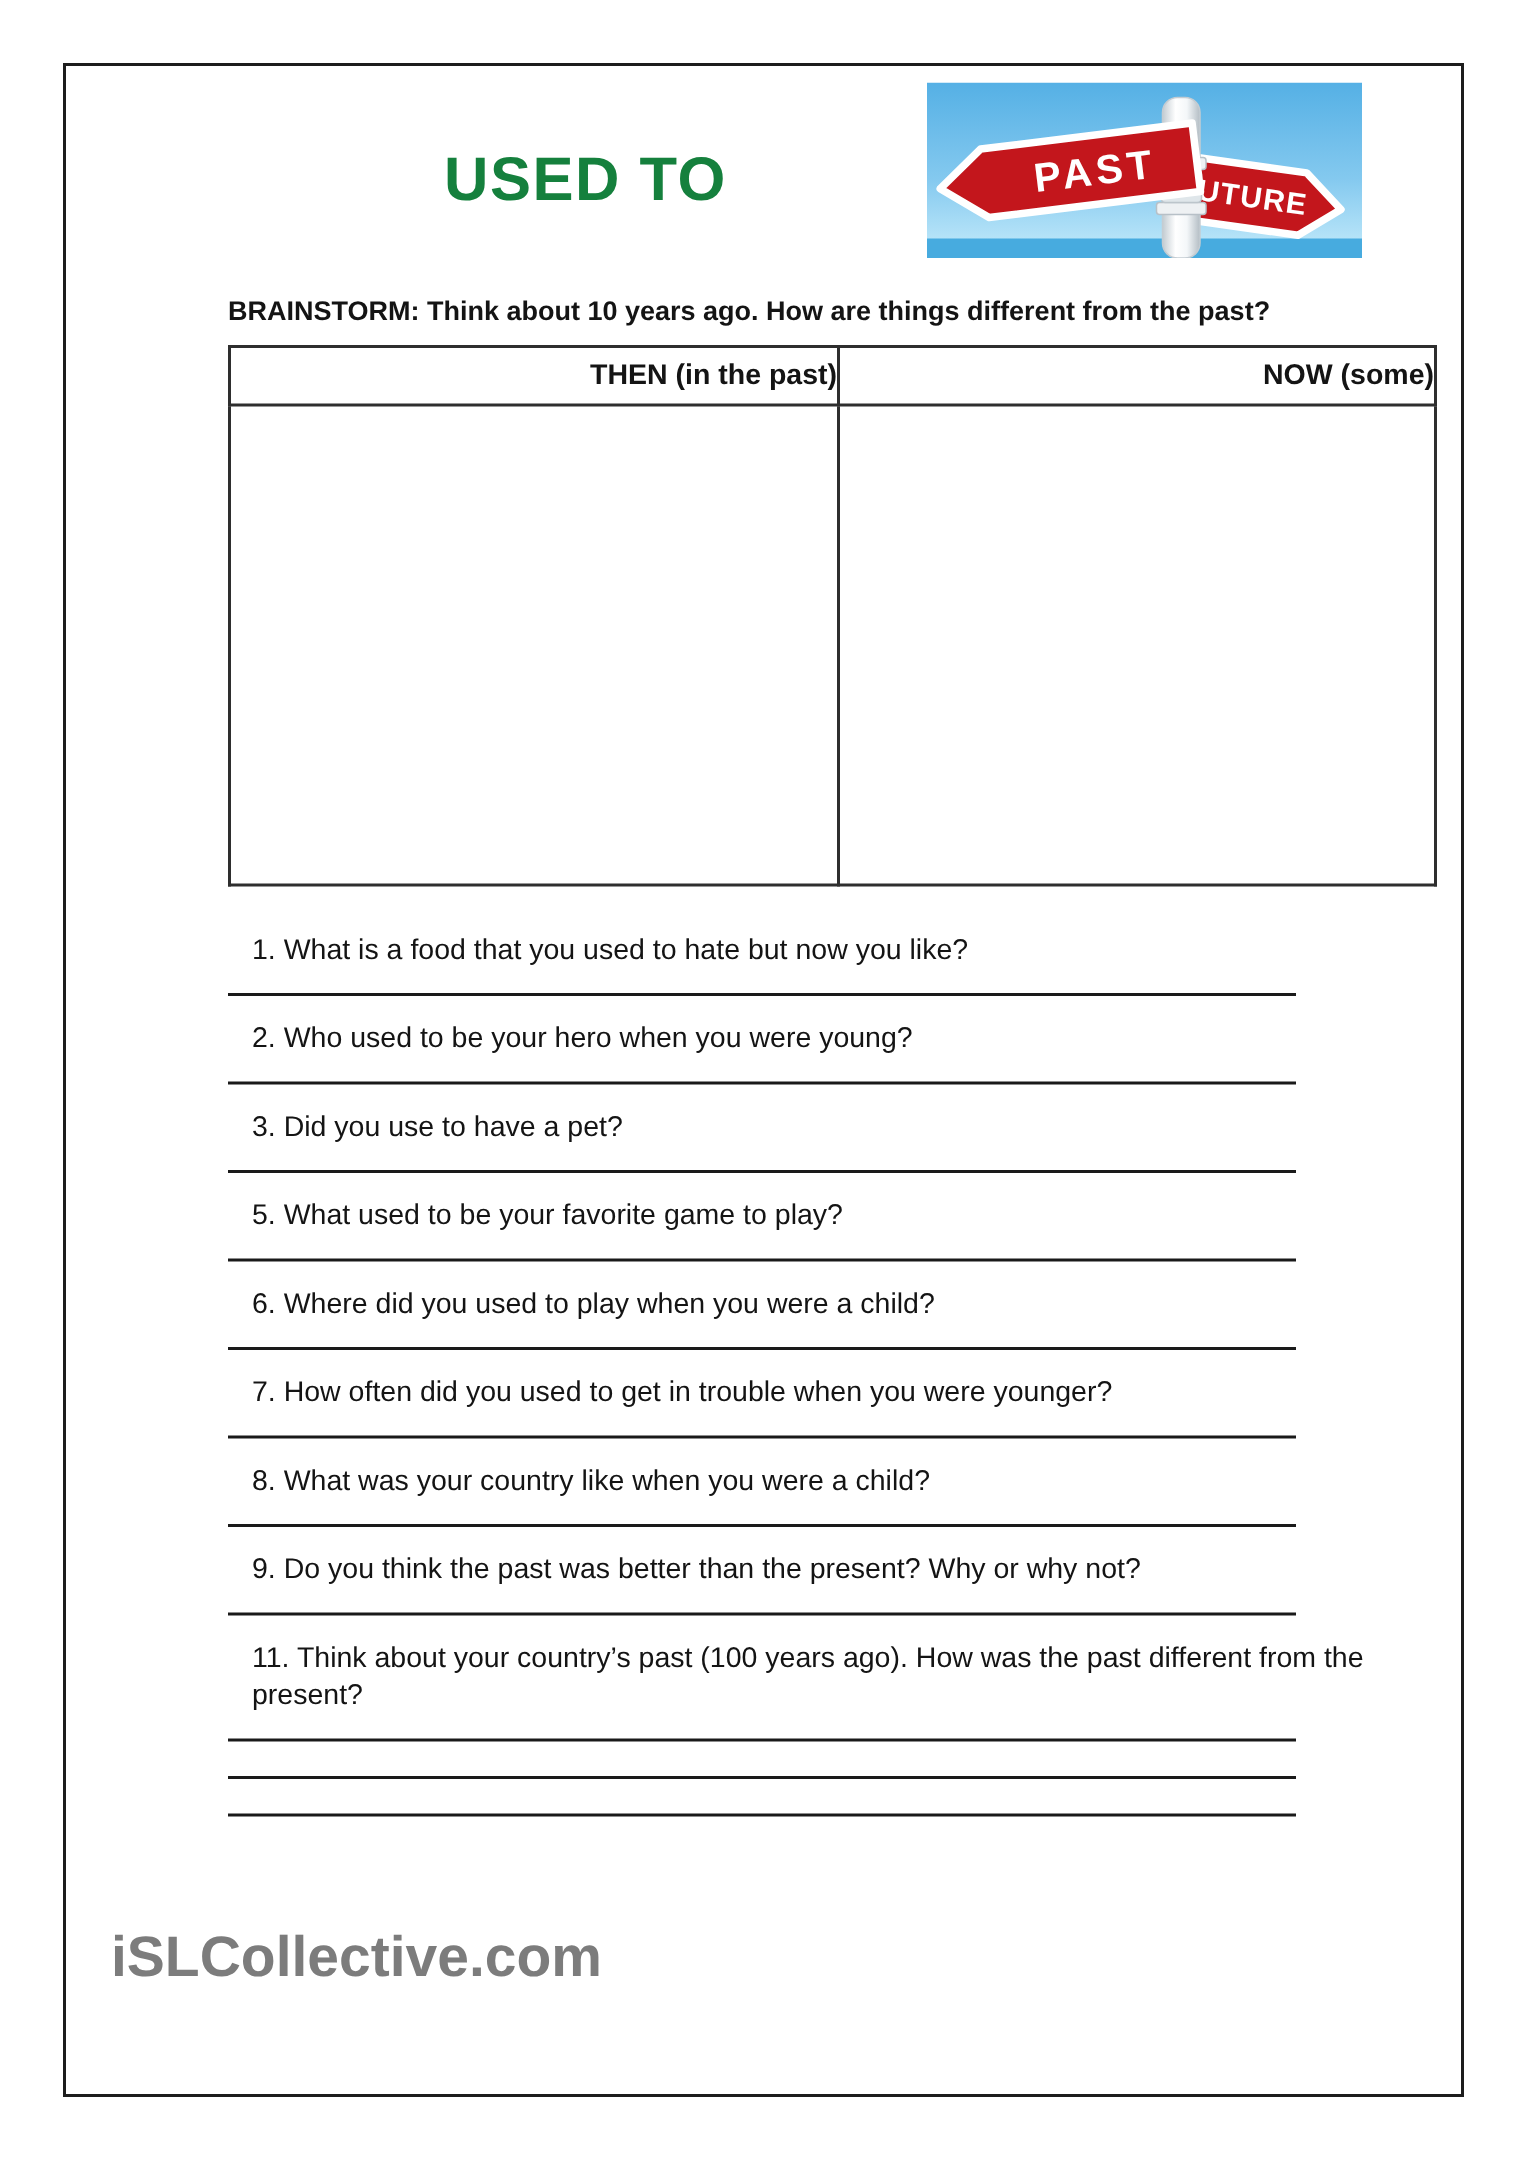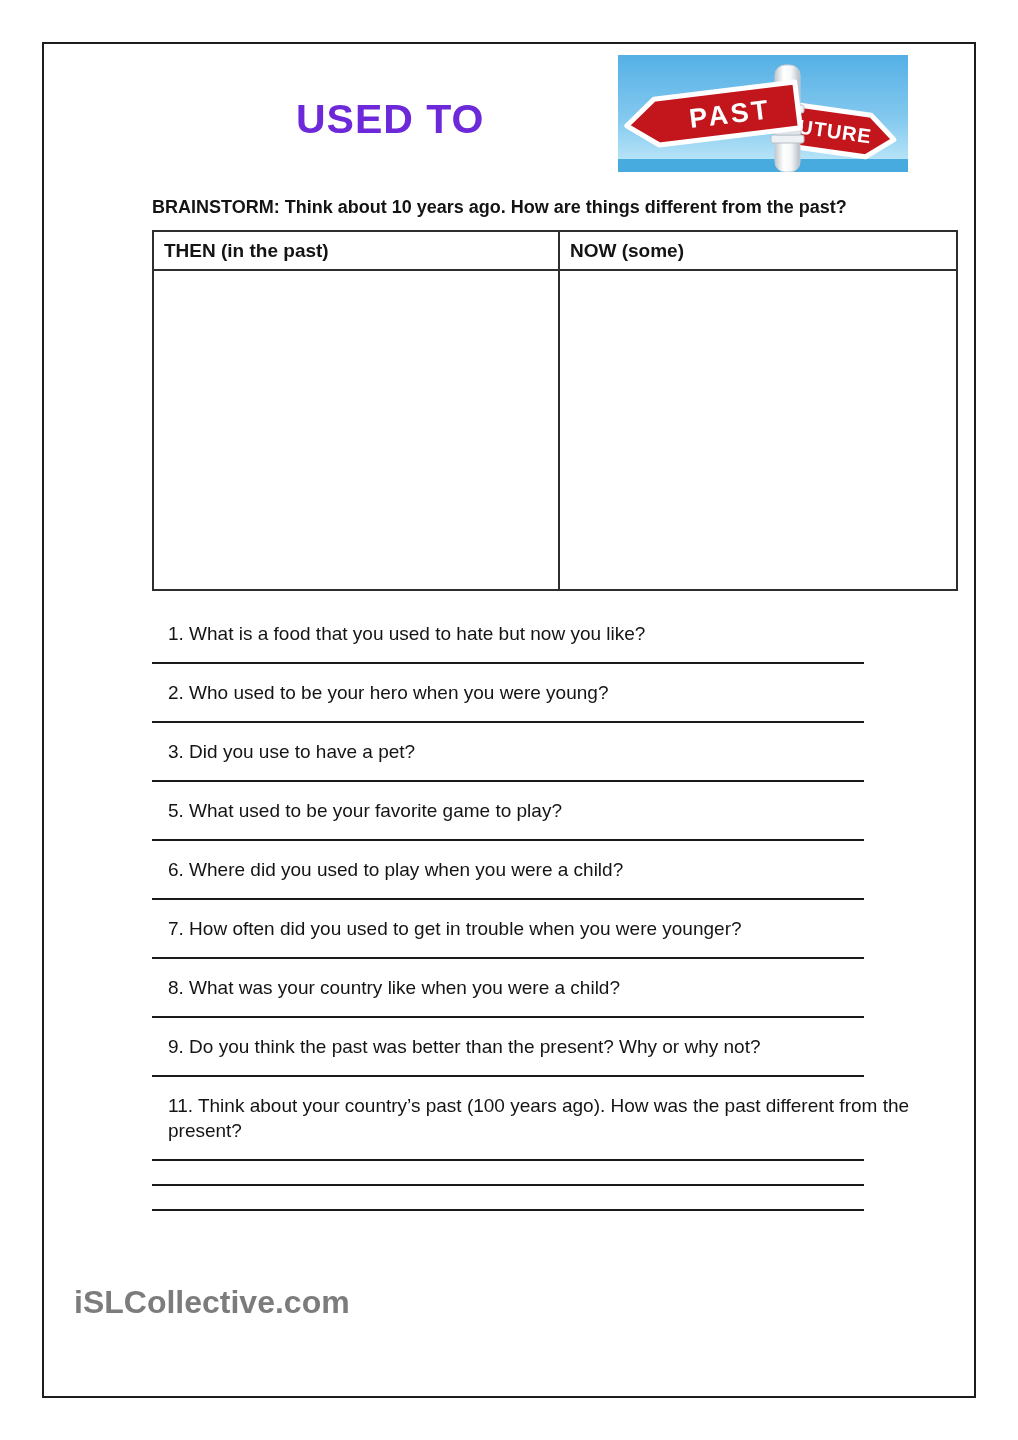--- a/index.html
+++ b/index.html
@@ -27,21 +27,21 @@
     background: #ffffff;
   }
   .page-title {
     position: absolute;
     left: 252px;
     top: 52px;
     margin: 0;
     font-size: 41px;
     font-weight: bold;
     letter-spacing: 1px;
-    color: #6d28d9;
+    color: #15803d;
   }
   .sign-svg {
     position: absolute;
     left: 574px;
     top: 11px;
     width: 290px;
     height: 117px;
   }
   .content {
     position: absolute;
@@ -64,21 +64,21 @@
   }
   table.brainstorm-table th,
   table.brainstorm-table td {
     border: 2px solid #2e2e2e;
     padding: 0;
   }
   table.brainstorm-table th {
     height: 37px;
     font-size: 19px;
     font-weight: bold;
-    text-align: left;
+    text-align: right;
     padding-left: 10px;
     vertical-align: middle;
   }
   .col-then { width: 394px; }
   .col-now  { width: 386px; }
   table.brainstorm-table td { height: 318px; background: #ffffff; }
   .questions { margin-top: 30px; }
   .q-block { margin-top: 13px; }
   .q-block:first-child { margin-top: 0; }
   .q-text {
@@ -91,21 +91,21 @@
     width: 712px;
     height: 2px;
     background: #1a1a1a;
   }
   .answer-line.extra { margin-top: 23px; }
   .watermark {
     position: absolute;
     left: 30px;
     top: 1240px;
     margin: 0;
-    font-size: 32px;
+    font-size: 38px;
     font-weight: bold;
     color: #7c7c7c;
     text-align: right;
   }
 </style>
 </head>
 <body>
 
 <div class="canvas">
   <div class="sheet">

